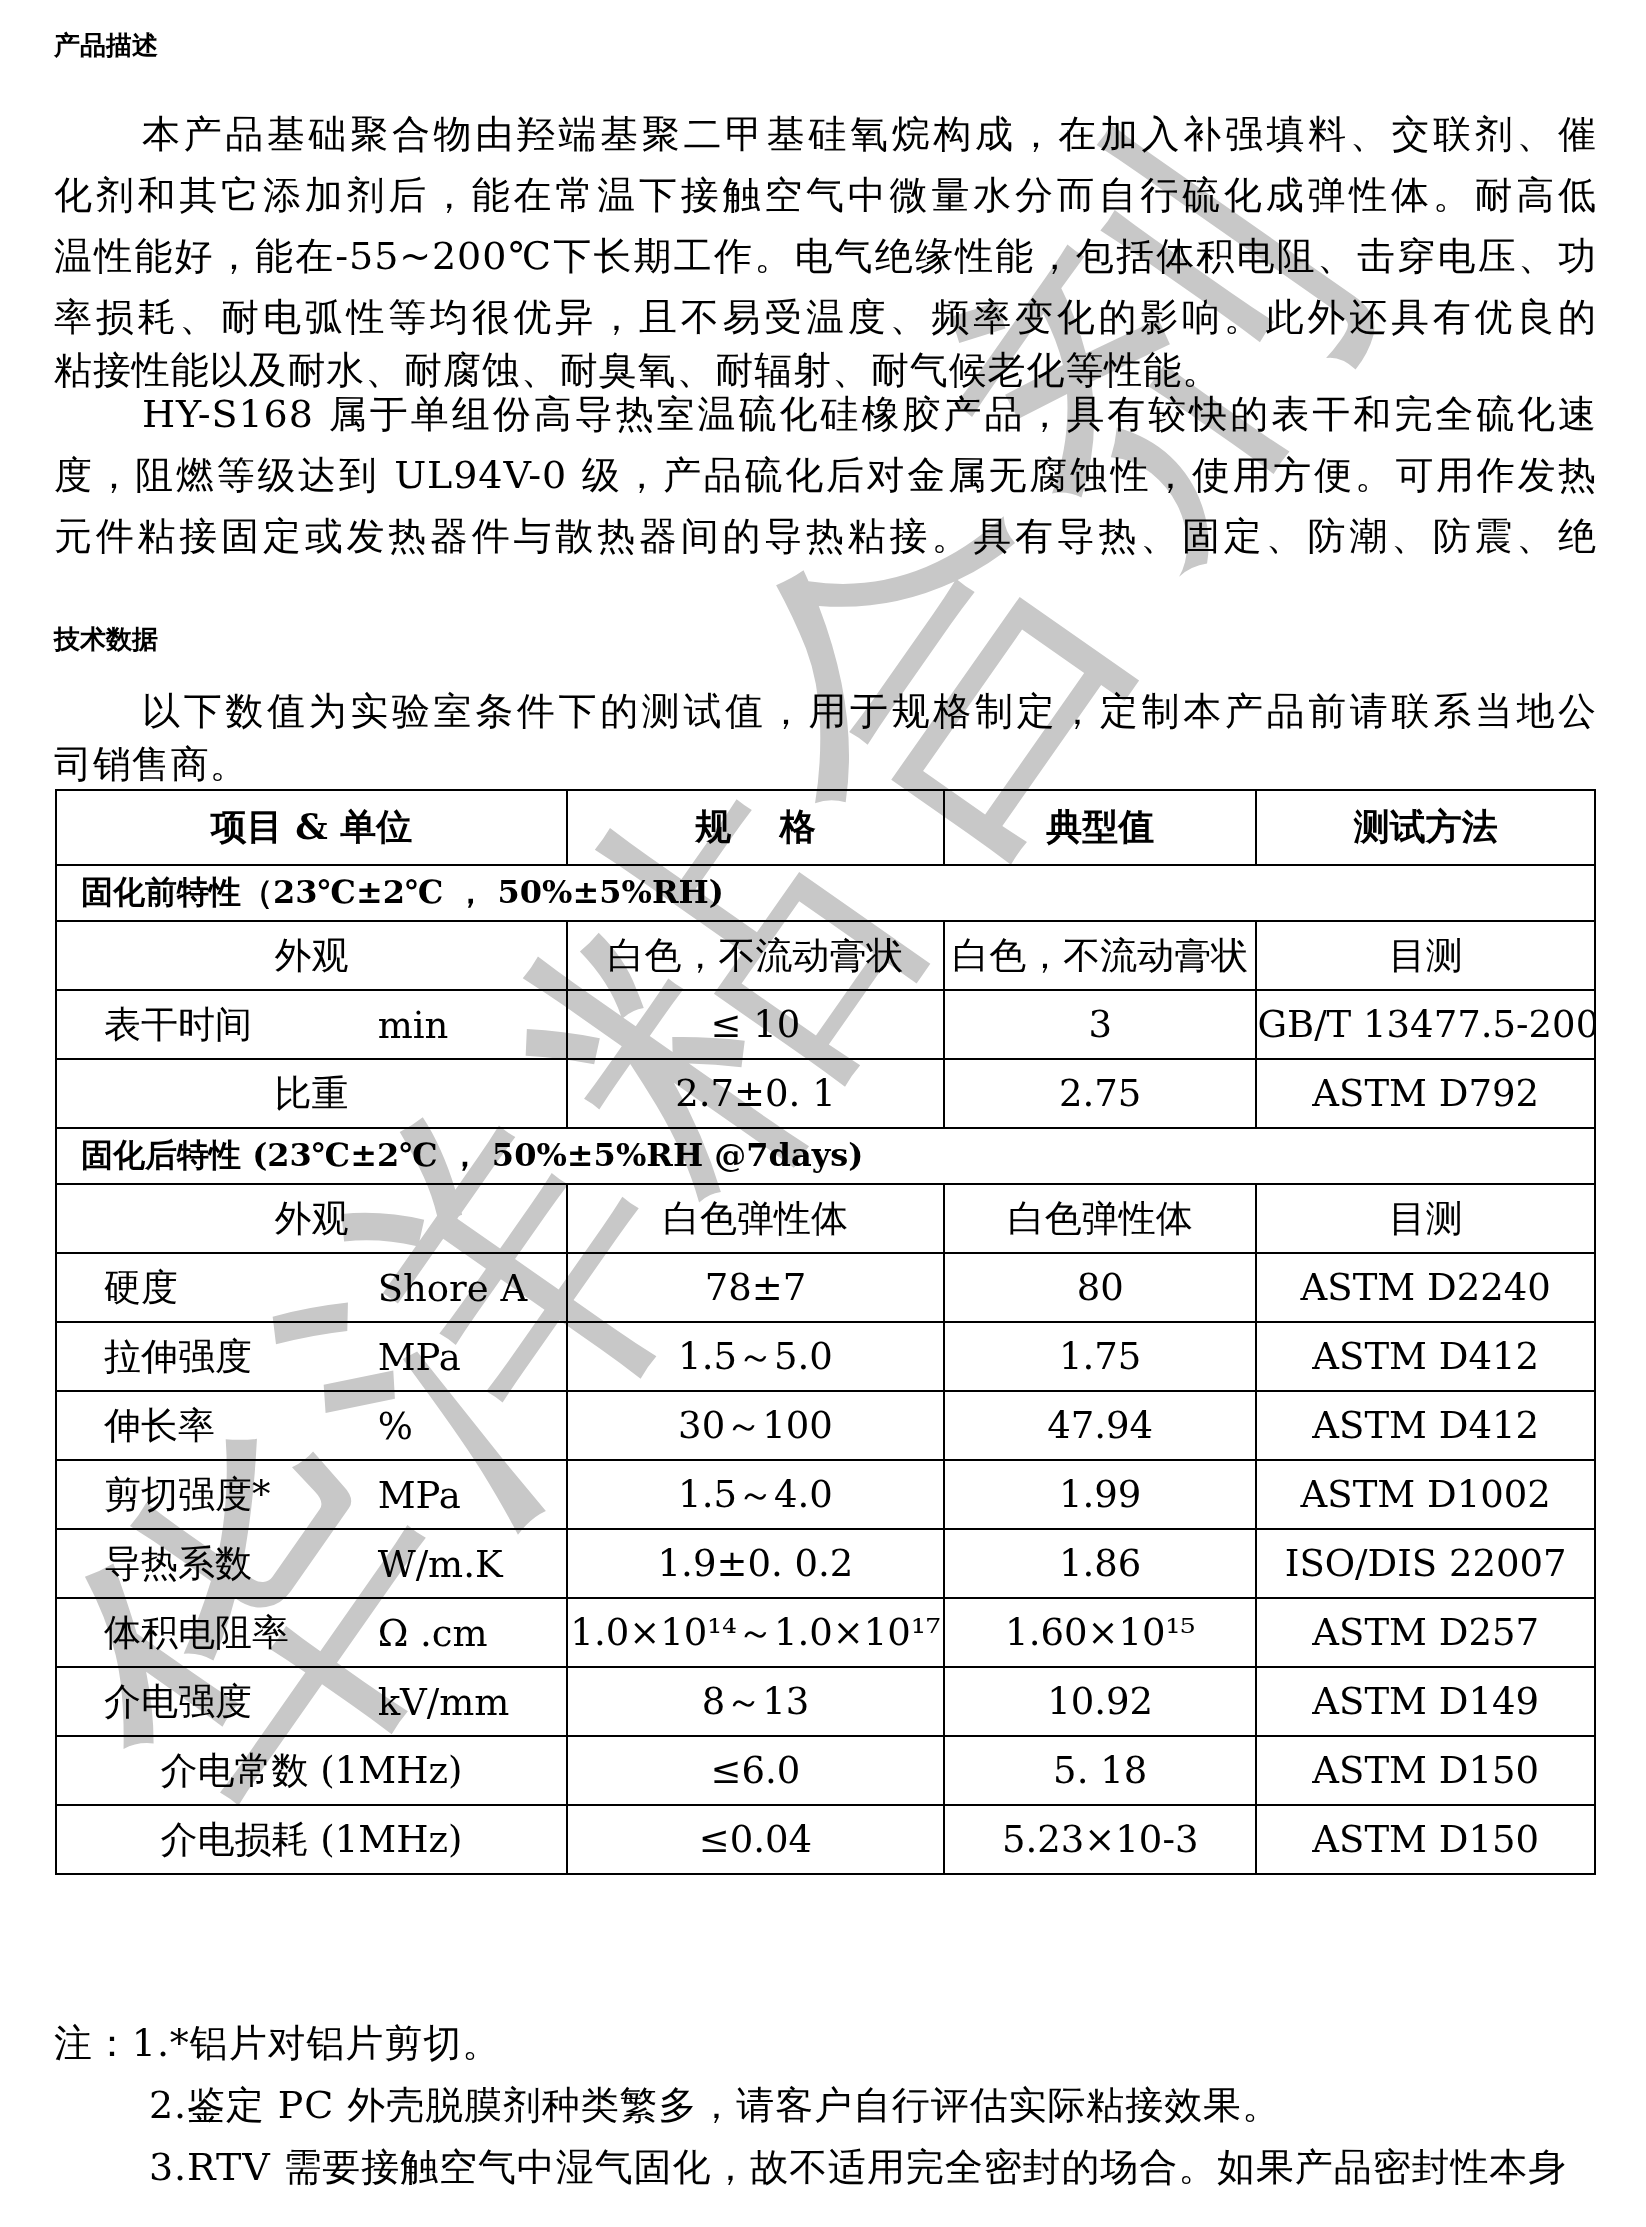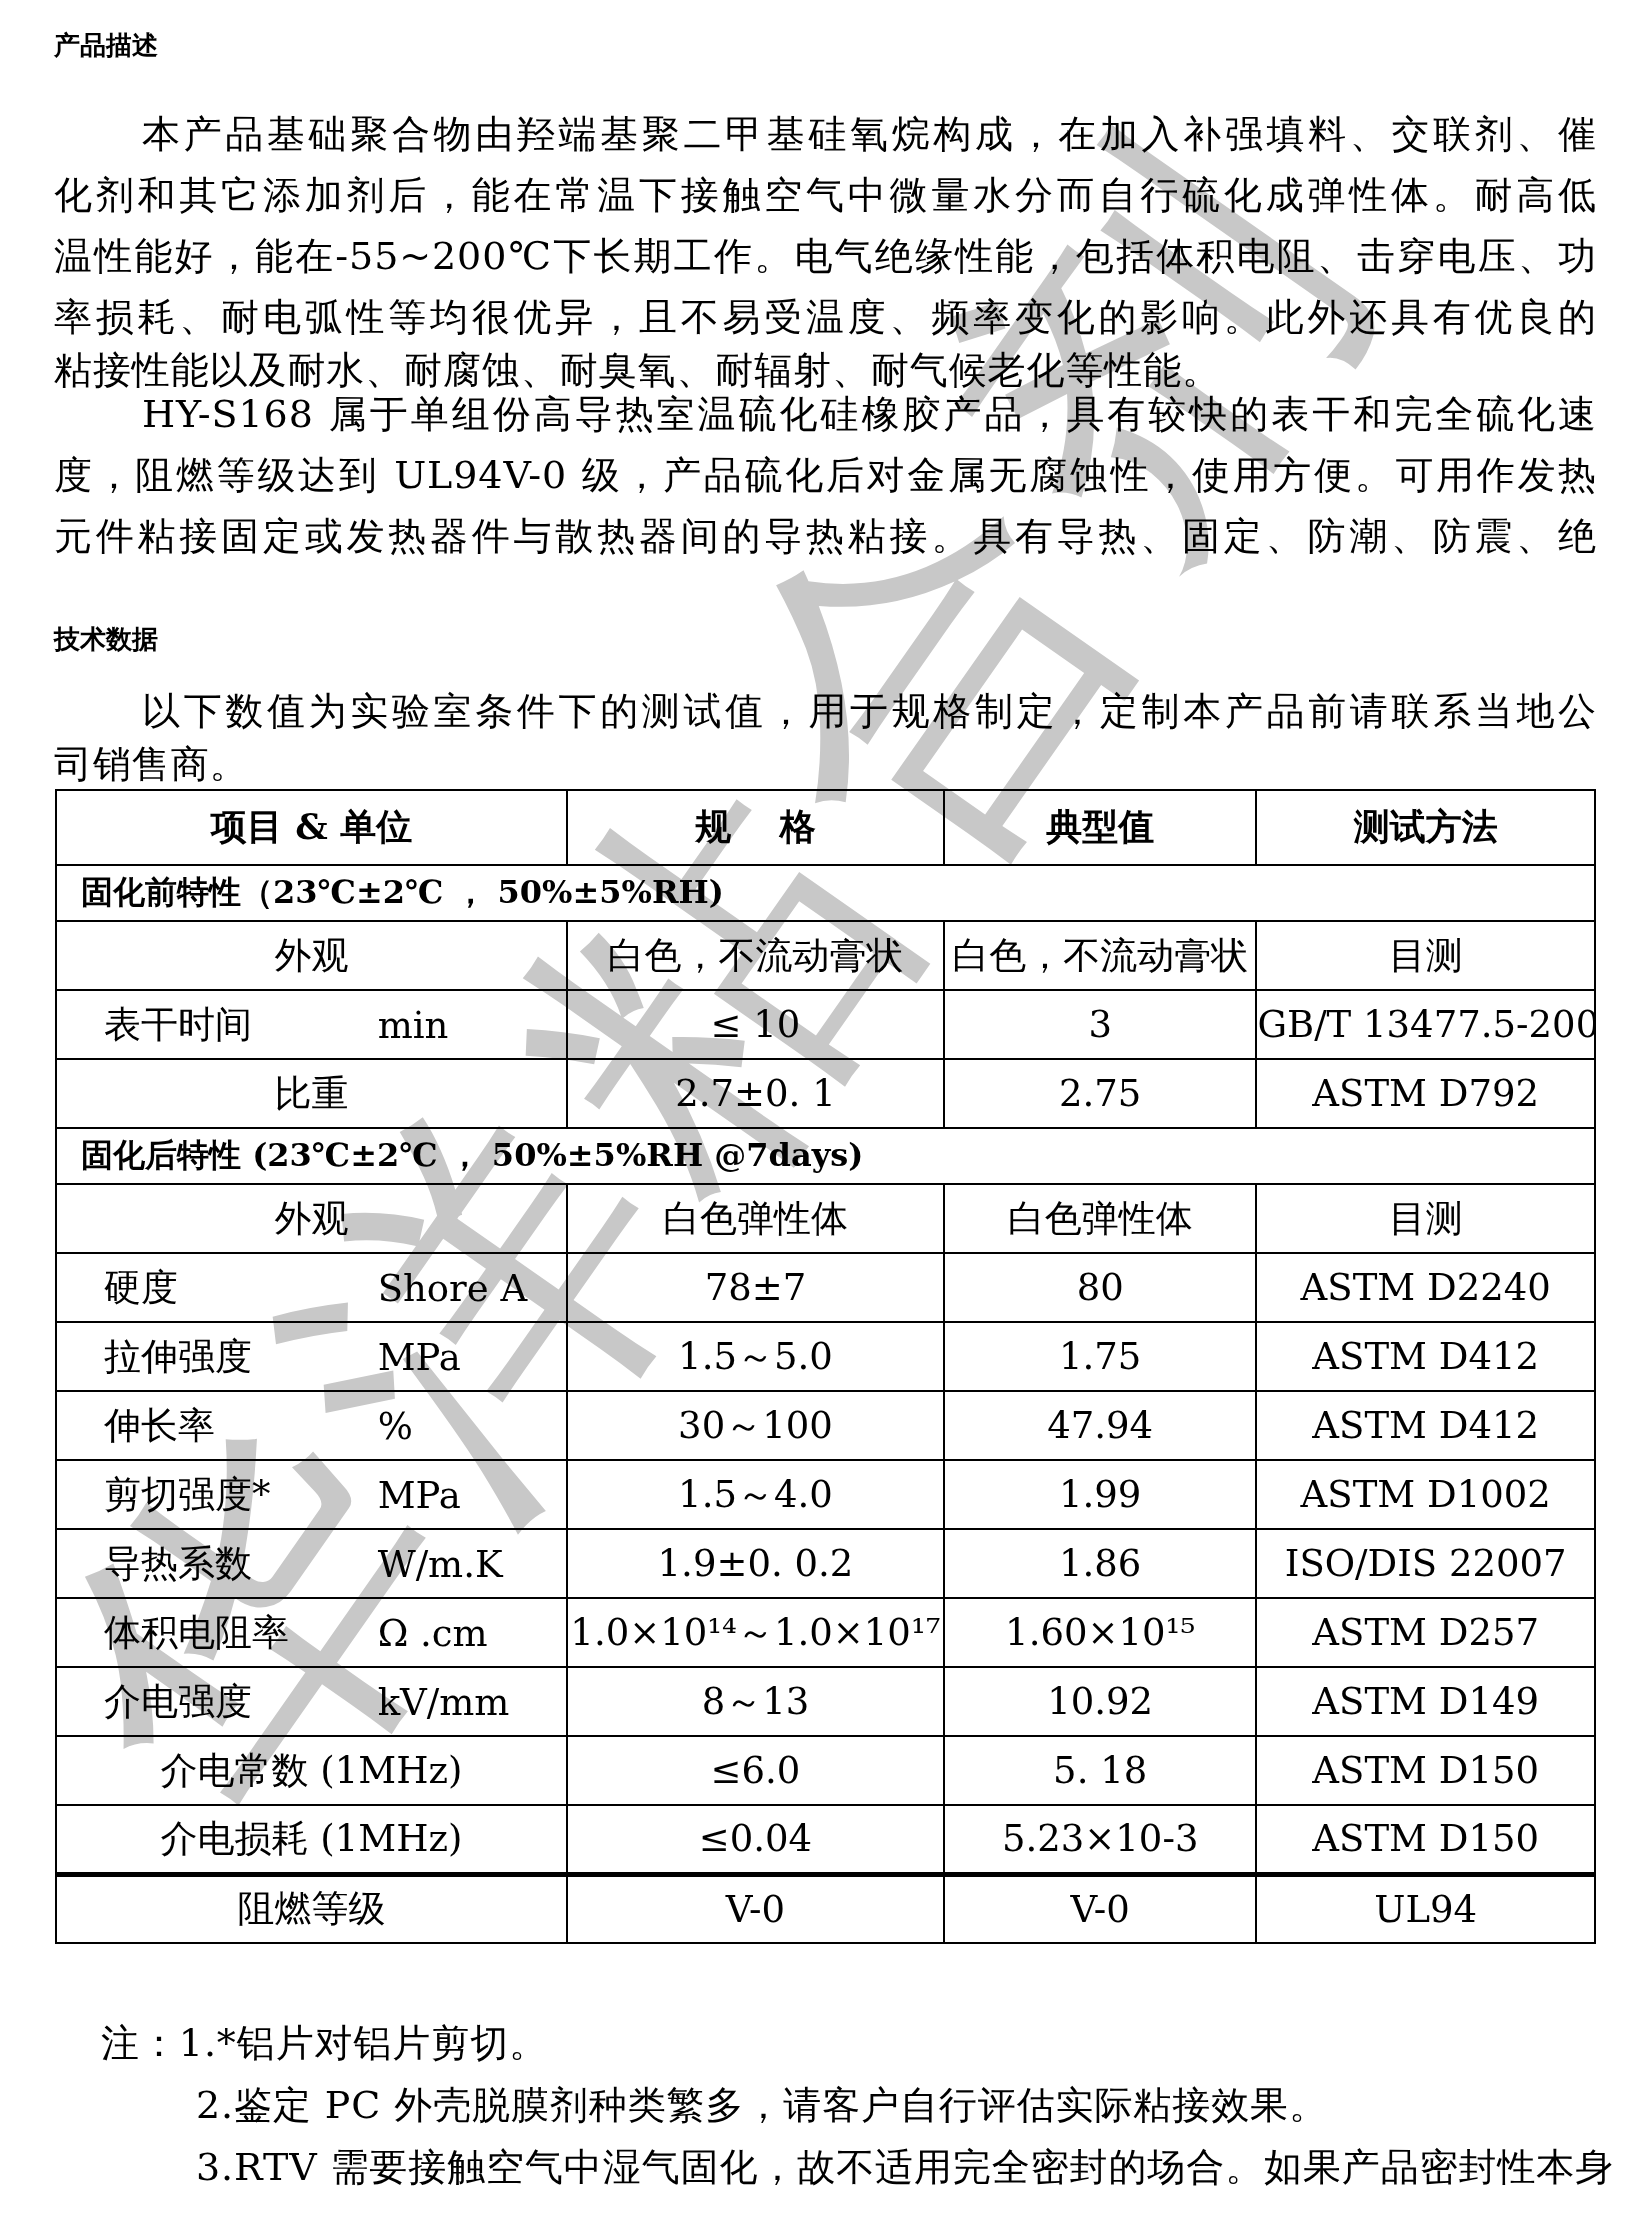--- a/index.html
+++ b/index.html
@@ -60,21 +60,21 @@
   tr.sec{height:56px;}
   tr.sec td{font-weight:700;font-size:32px;text-align:left;padding-left:24px;}
   tr.row{height:69px;}
   tr.thick td{border-top:5.1px solid #000;}
   td.c1{position:relative;}
   td.c1.has-unit{text-align:left;padding-left:47px;}
   td.c1 .un{position:absolute;left:63%;top:50%;transform:translateY(-50%);}
   
   .notes{position:absolute;left:54px;top:2012px;width:1543px;font-size:38px;line-height:62px;letter-spacing:0.9px;}
   .notes .sub{padding-left:95px;}
-  .nowrap{white-space:nowrap;margin-left:47px;}
+  .nowrap{white-space:nowrap;}
 </style>
 </head>
 <body>
 
 <div class="page" style="background: rgb(255, 255, 255); color: rgb(0, 0, 0);">
 
   <div class="watermark" style="color: rgb(200, 200, 200);">华洋粘合剂</div>
 
   <div class="layer">
 
@@ -192,26 +192,20 @@
         <td>≤6.0</td>
         <td>5. 18</td>
         <td>ASTM D150</td>
       </tr>
       <tr class="row">
         <td class="c1"><span>介电损耗 (1MHz)</span></td>
         <td>≤0.04</td>
         <td>5.23×10-3</td>
         <td>ASTM D150</td>
       </tr>
-      <tr class="row thick">
-        <td class="c1"><span>阻燃等级</span></td>
-        <td>V-0</td>
-        <td>V-0</td>
-        <td>UL94</td>
-      </tr>
     </tbody>
       </table>
 
     <div class="notes">
       <div class="nowrap">注：1.*铝片对铝片剪切。</div>
       <div class="nowrap sub">2.鉴定 PC 外壳脱膜剂种类繁多，请客户自行评估实际粘接效果。</div>
       <div class="nowrap sub">3.RTV 需要接触空气中湿气固化，故不适用完全密封的场合。如果产品密封性本身</div>
     </div>
 
   </div>

